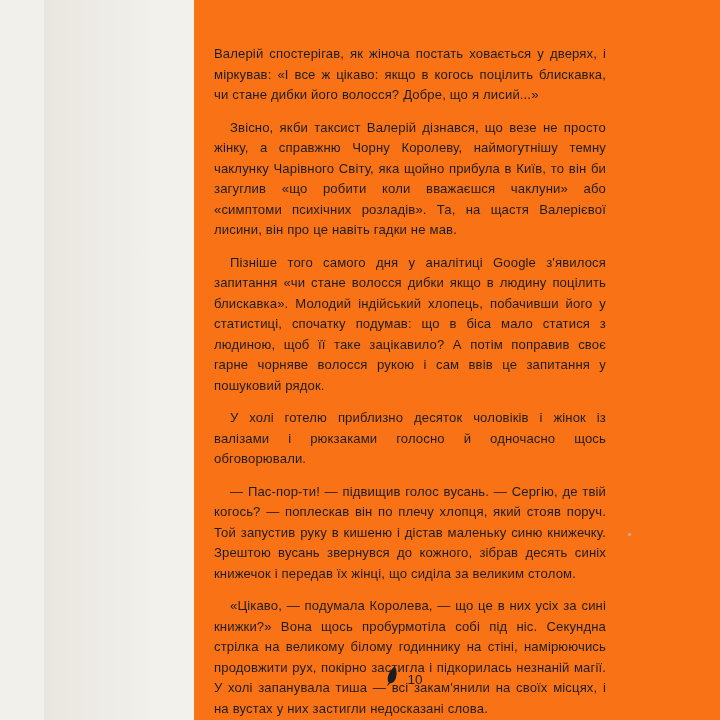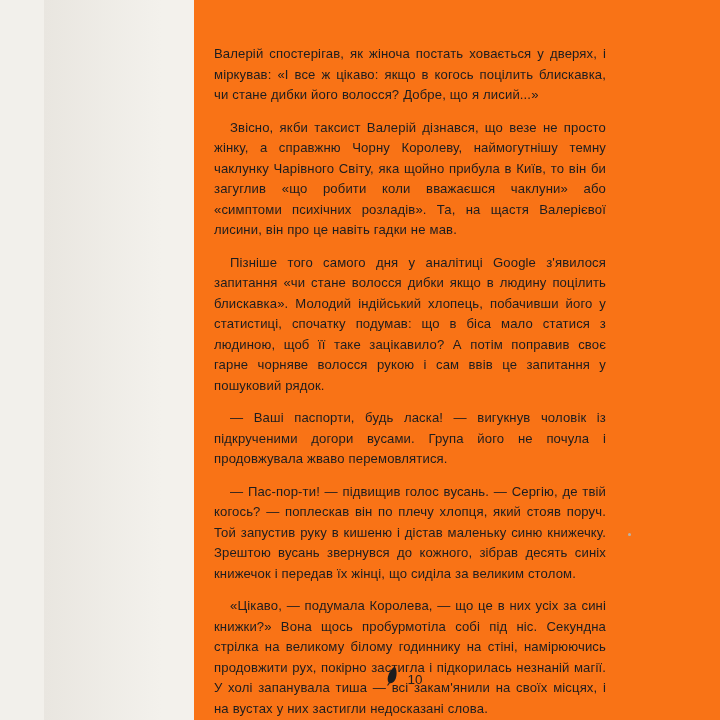--- a/index.html
+++ b/index.html
@@ -86,21 +86,21 @@
 <body>
 
 <div class="page">
 
   <div class="speck" style="left: 584px; top: 533px;"></div>
 
   <div class="text-column">
     <p class="para">Валерій спостерігав, як жіноча постать ховається у дверях, і міркував: «І все ж цікаво: якщо в когось поцілить блискавка, чи стане дибки його волосся? Добре, що я лисий...»</p>
     <p class="para indent">Звісно, якби таксист Валерій дізнався, що везе не просто жінку, а справжню Чорну Королеву, наймогутнішу темну чаклунку Чарівного Світу, яка щойно прибула в Київ, то він би загуглив «що робити коли вважаєшся чаклуни» або «симптоми психічних розладів». Та, на щастя Валерієвої лисини, він про це навіть гадки не мав.</p>
     <p class="para indent">Пізніше того самого дня у аналітиці Google з'явилося запитання «чи стане волосся дибки якщо в людину поцілить блискавка». Молодий індійський хлопець, побачивши його у статистиці, спочатку подумав: що в біса мало статися з людиною, щоб її таке зацікавило? А потім поправив своє гарне чорняве волосся рукою і сам ввів це запитання у пошуковий рядок.</p>
-    <p class="para indent">— Ваші паспорти, будь ласка! — вигукнув чоловік із підкрученими догори вусами. Група його не почула і продовжувала жваво перемовлятися.</p>
+    <p class="para indent">У холі готелю приблизно десяток чоловіків і жінок із валізами і рюкзаками голосно й одночасно щось обговорювали.</p>
     <p class="para indent">— Пас-пор-ти! — підвищив голос вусань. — Сергію, де твій когось? — поплескав він по плечу хлопця, який стояв поруч. Той запустив руку в кишеню і дістав маленьку синю книжечку. Зрештою вусань звернувся до кожного, зібрав десять синіх книжечок і передав їх жінці, що сиділа за великим столом.</p>
     <p class="para indent">«Цікаво, — подумала Королева, — що це в них усіх за сині книжки?» Вона щось пробурмотіла собі під ніс. Секундна стрілка на великому білому годиннику на стіні, намірюючись продовжити рух, покірно застигла і підкорилась незнаній магії. У холі запанувала тиша — всі закам'янили на своїх місцях, і на вустах у них застигли недосказані слова.</p>
   </div>
 
   <div class="footer">
     <span>
       <svg class="feather" viewBox="0 0 14 20" xmlns="http://www.w3.org/2000/svg">
         <path d="M9.6 0.6 C6.4 3.2 4.0 6.6 3.0 10.4 C2.4 12.8 2.6 15.0 3.8 16.6 L2.0 19.6 L3.2 19.6 L4.8 17.2 C6.6 17.6 8.4 16.6 9.6 14.8 C11.4 12.0 12.0 8.2 11.4 4.4 C11.1 2.8 10.5 1.5 9.6 0.6 Z" fill="#1d1d1f"></path>
       </svg>
     </span>

